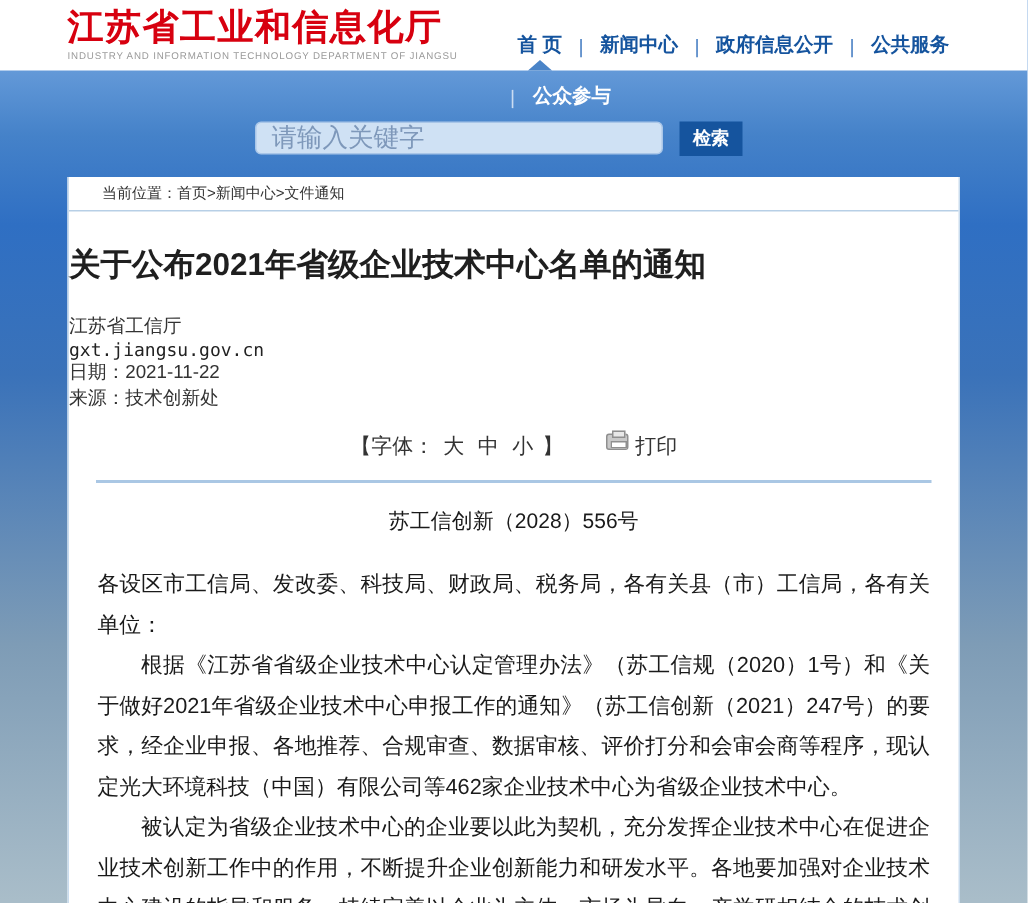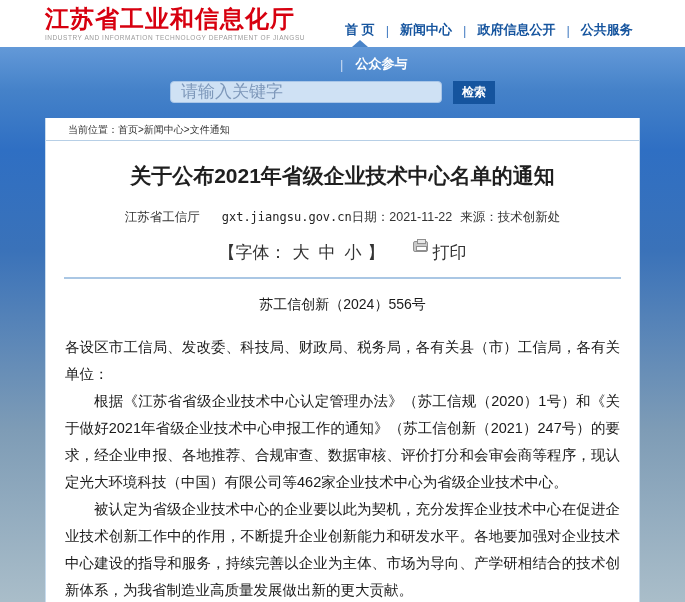--- a/index.html
+++ b/index.html
@@ -75,37 +75,38 @@
     width: 595px; height: 484px;
     background: #ffffff;
     border-left: 1px solid #c9dcee; border-right: 1px solid #c9dcee;
   }
   .breadcrumb {
     height: 23px; line-height: 23px;
     padding-left: 22px; font-size: 10px; color: #333;
     border-bottom: 1px solid #b7cfe6;
   }
   .article-title {
-    margin-top: 21px; text-align: center;
+    margin-top: 21px; text-align: left;
     font-size: 21px; font-weight: bold; color: #1f1f1f;
   }
   .meta-row {
-    margin-top: 19px; display: flex; justify-content: center;
+    margin-top: 19px; display: flex; 
     align-items: baseline; gap: 0; font-size: 12.5px; color: #333;
     white-space: nowrap;
+    flex-direction: column;
   }
   .meta-row .m-name { margin-right: 22px; }
   .meta-row .m-site {
     font-family: "DejaVu Sans Mono", monospace; font-size: 12px;
     color: #222;
   }
   .meta-row .m-date { margin-right: 8px; }
   .tools-row {
     margin-top: 15px; display: flex; justify-content: center;
-    align-items: center; font-size: 17px; color: #333; gap: 2px;
+    align-items: center; font-size: 14px; color: #333; gap: 2px;
   }
   .font-sizes { display: flex; gap: 9px; padding: 0 4px; }
   .font-size-link { cursor: pointer; }
   .print-group { display: flex; margin-left: 26px; gap: 5px; cursor: pointer; }
   .printer-icon {
     width: 15px; height: 11px; position: relative; display: inline-block;
     background: #c9c9c9; border: 1px solid #8f8f8f; border-radius: 2px;
   }
   .printer-icon::before {
     content: ""; position: absolute; left: 3px; top: -3px;
@@ -179,21 +180,21 @@
     </span>
     <span>】</span>
     <span class="print-group">
       <span class="printer-icon"></span>
       <span>打印</span>
     </span>
   </div>
 
   <div class="divider"></div>
 
-  <div class="doc-number">苏工信创新（2024）556号</div>
+  <div class="doc-number">苏工信创新（2028）556号</div>
 
   <div class="article-body">
     <p>各设区市工信局、发改委、科技局、财政局、税务局，各有关县（市）工信局，各有关单位：</p>
     <p class="indent">根据《江苏省省级企业技术中心认定管理办法》（苏工信规（2020）1号）和《关于做好2021年省级企业技术中心申报工作的通知》（苏工信创新（2021）247号）的要求，经企业申报、各地推荐、合规审查、数据审核、评价打分和会审会商等程序，现认定光大环境科技（中国）有限公司等462家企业技术中心为省级企业技术中心。</p>
     <p class="indent">被认定为省级企业技术中心的企业要以此为契机，充分发挥企业技术中心在促进企业技术创新工作中的作用，不断提升企业创新能力和研发水平。各地要加强对企业技术中心建设的指导和服务，持续完善以企业为主体、市场为导向、产学研相结合的技术创新体系，为我省制造业高质量发展做出新的更大贡献。</p>
     <p class="indent">省工信厅将会同有关部门每三年进行评价考核，实行优胜劣汰、动态调整制度，不断提高省级企业技术中心的建设水平。</p>
   </div>
 </div>
 
 </body></html>

